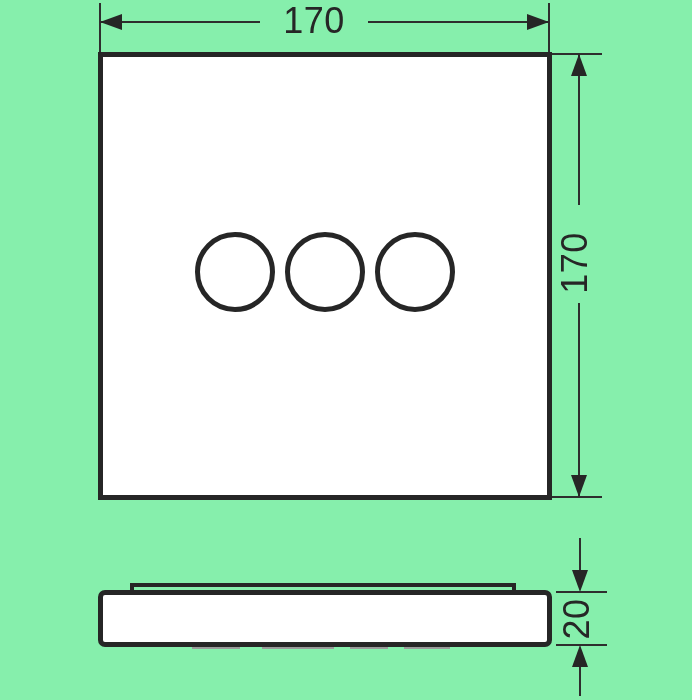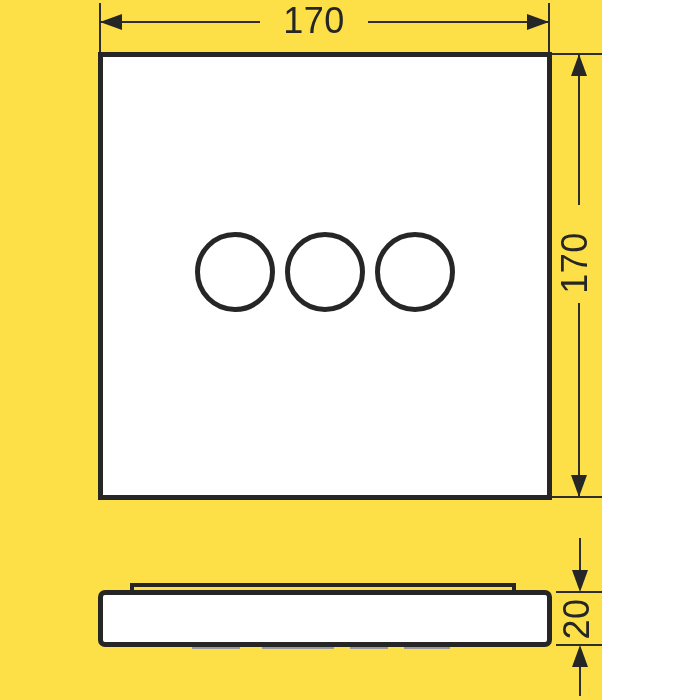--- a/index.html
+++ b/index.html
@@ -2,23 +2,23 @@
 <html><head>
 <meta charset="utf-8">
 <style>
   html, body {
     margin: 0;
     padding: 0;
     background: #ffffff;
   }
   .canvas {
     position: relative;
-    width: 602px;
+    width: 692px;
     height: 700px;
-    background: #fde047;
+    background: #86efac;
     overflow: hidden;
     font-family: "Liberation Sans", sans-serif;
     color: #262626;
   }
   .ln {
     position: absolute;
     background: #262626;
   }
   .thin {
     background: #2e2e2e;

